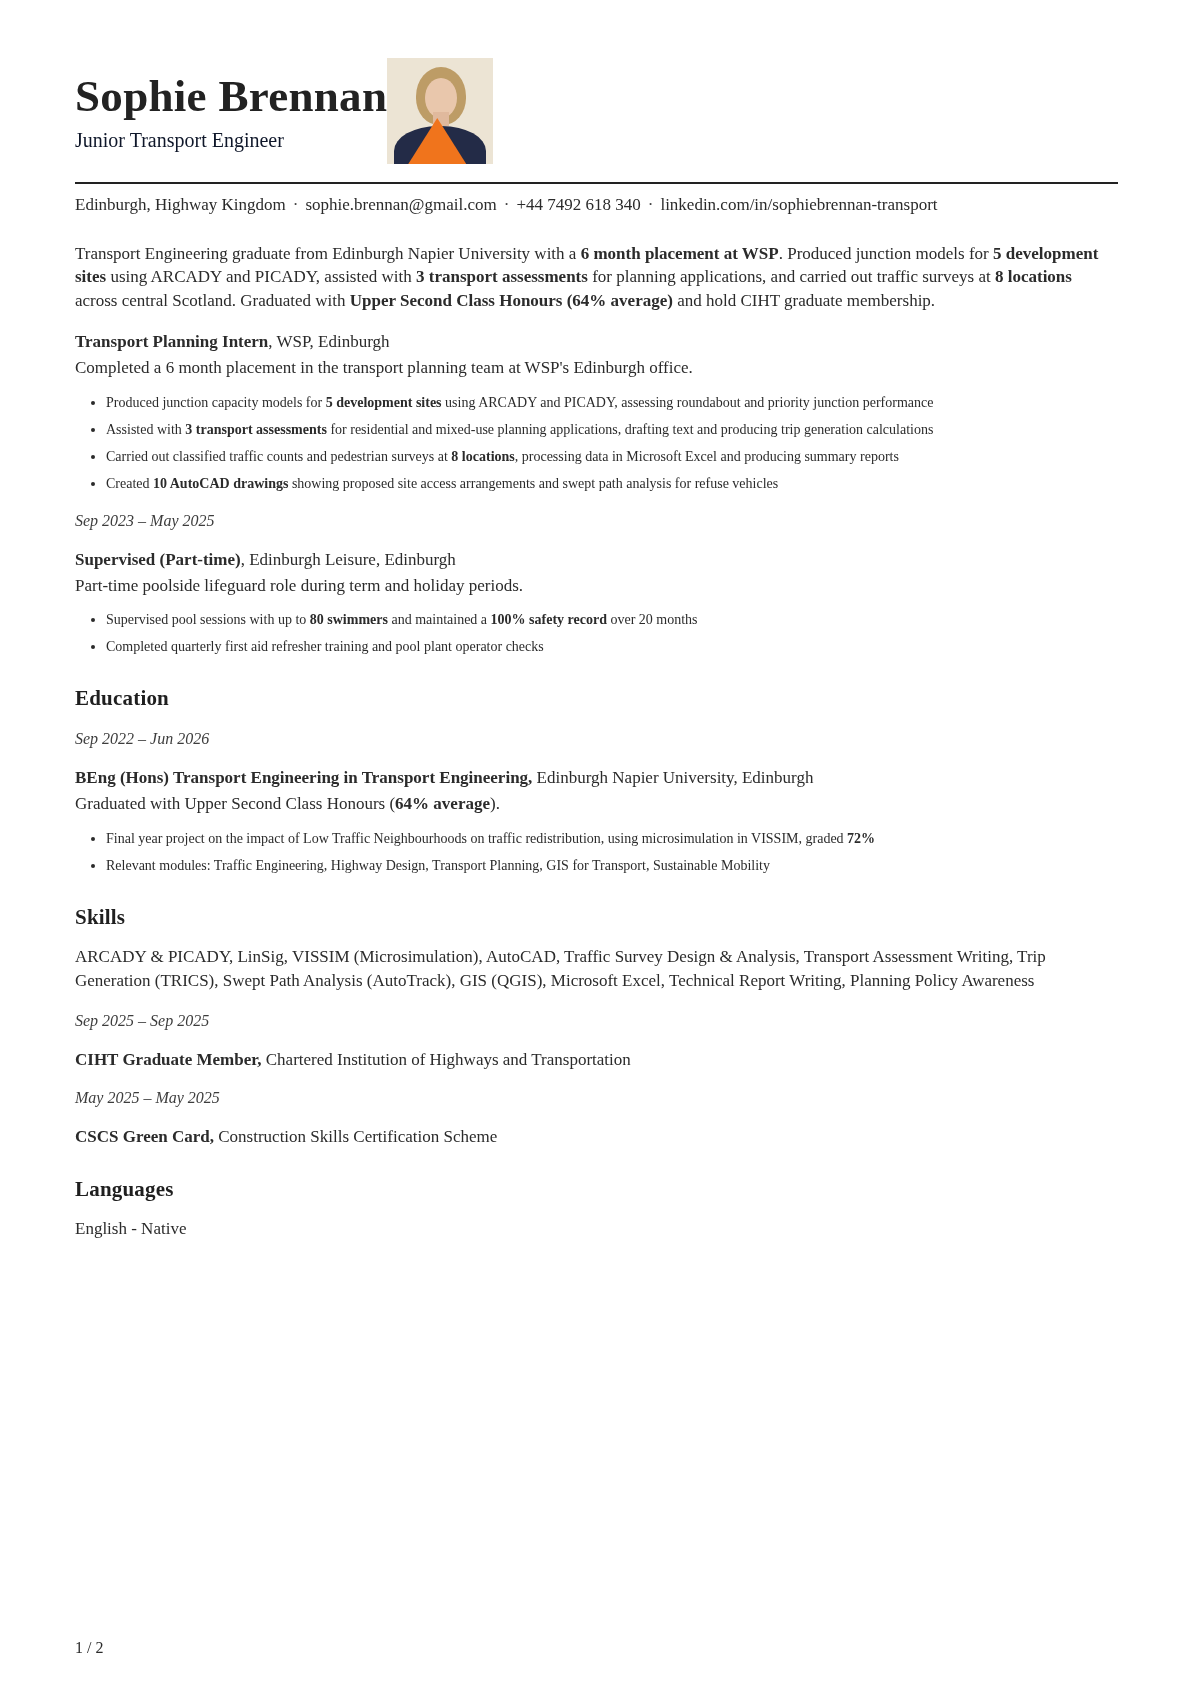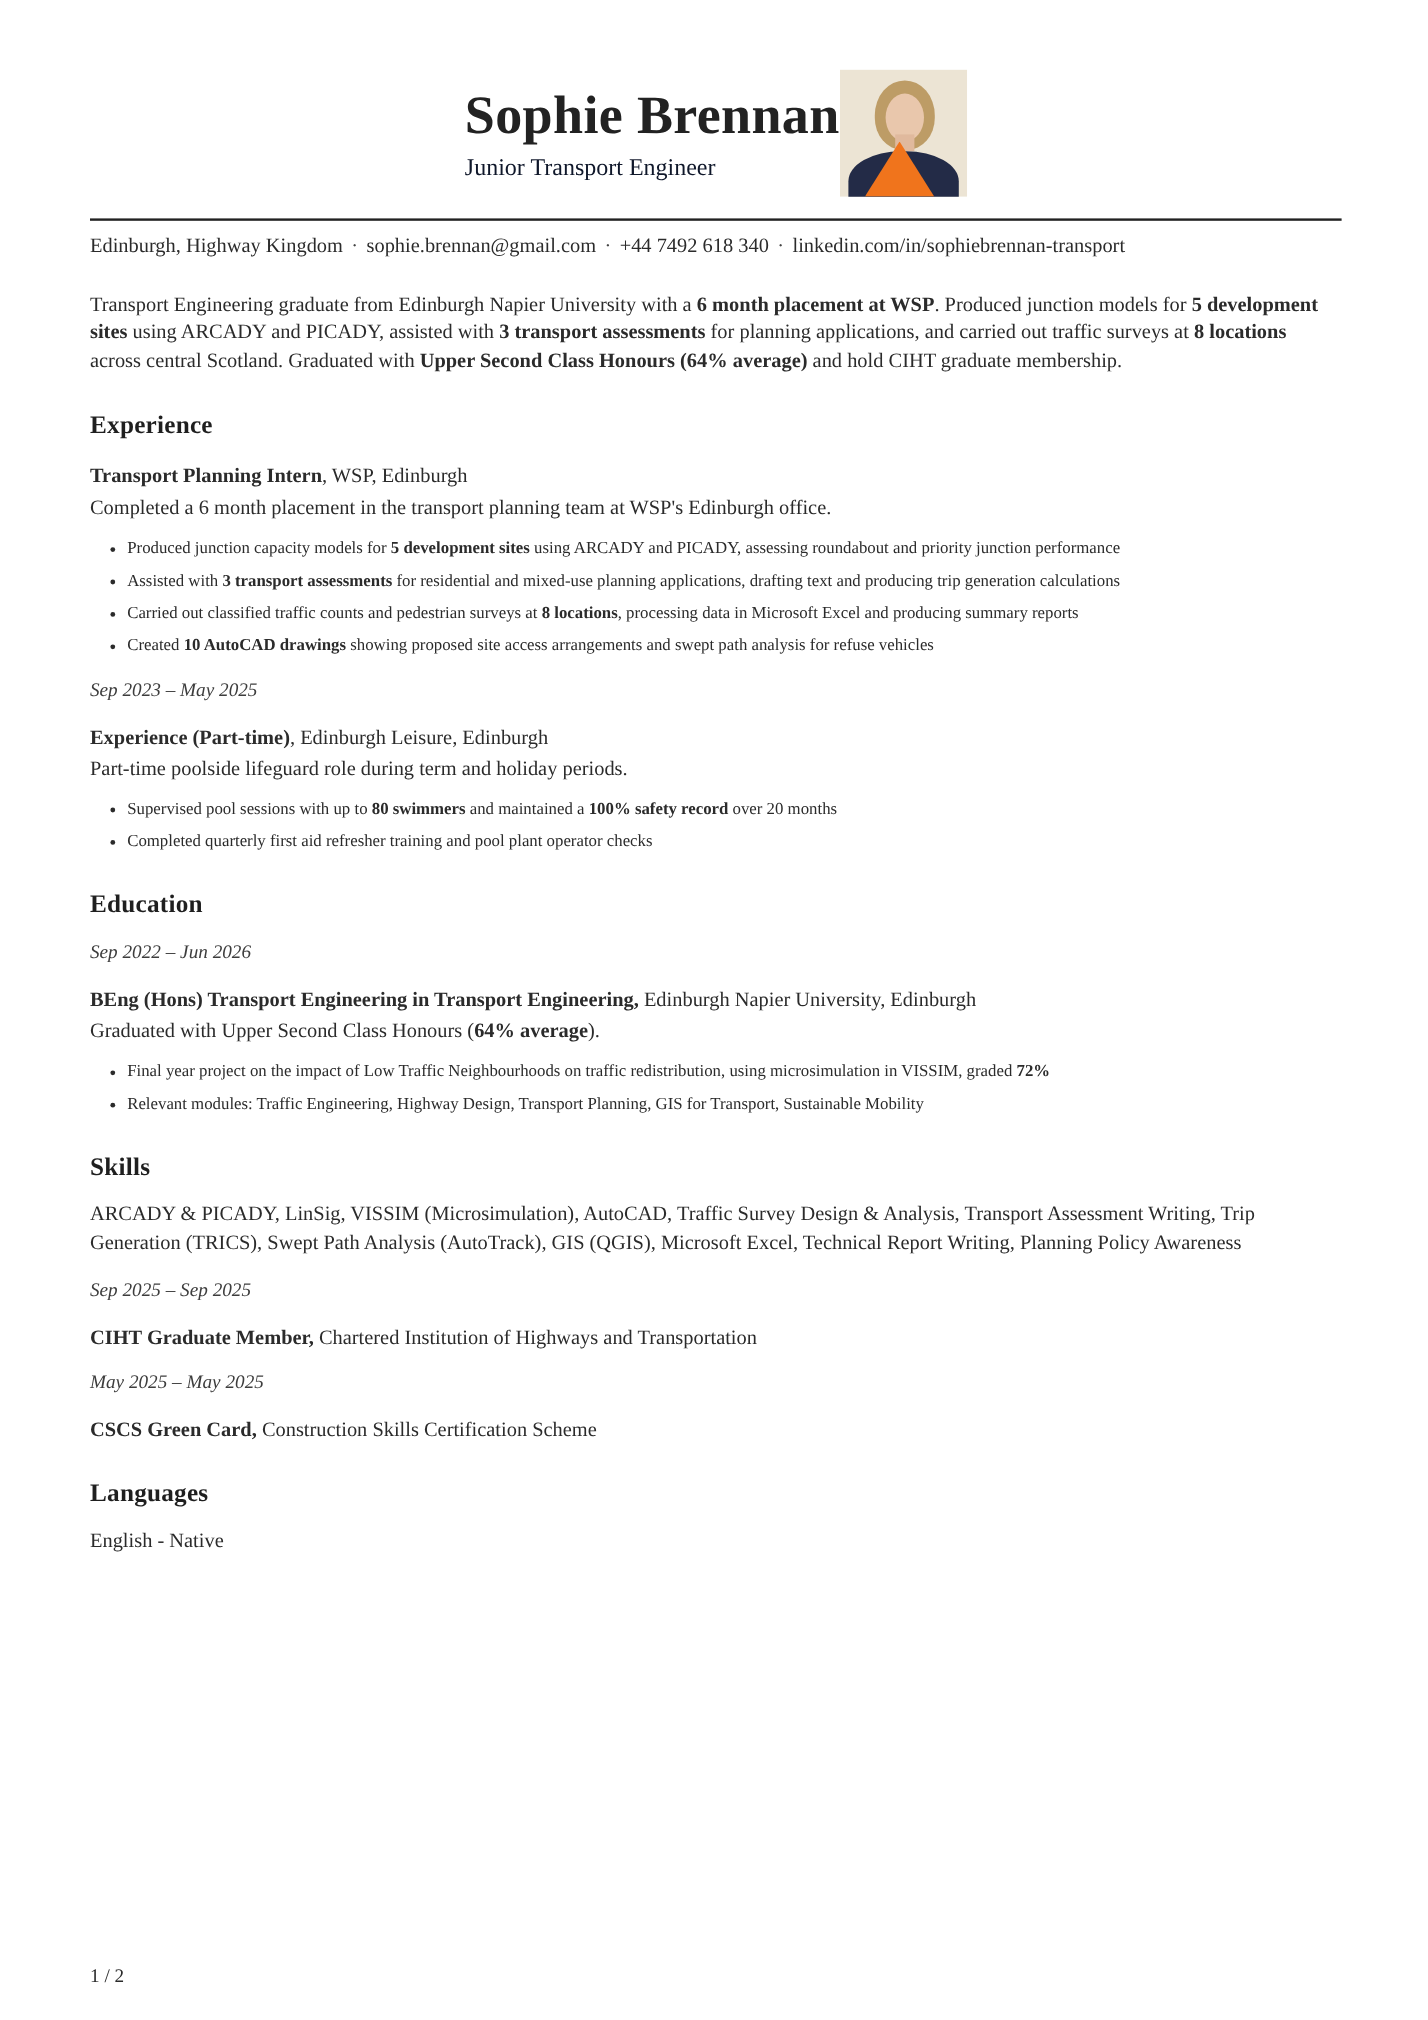--- a/index.html
+++ b/index.html
@@ -7,21 +7,21 @@
     width: 1190px;
     min-height: 1683px;
     box-sizing: border-box;
     padding: 56px 72px 26px 75px;
     display: flex;
     flex-direction: column;
     font-family: "Liberation Serif", serif;
     color: #2b2b2b;
     background: #ffffff;
   }
-  header.top { display: flex; justify-content: center; align-items: flex-start; }
+  header.top { display: flex; justify-content: flex-start; align-items: flex-start; }
   h1.name {
     font-size: 45px;
     line-height: 1.1;
     margin: 16px 0 7px 0;
     font-weight: 700;
     color: #222222;
     letter-spacing: 0.3px;
   }
   .job-title { font-size: 20px; color: #0f172a; }
 
@@ -87,34 +87,33 @@
     </div>
   </header>
 
   <hr class="rule">
 
   <div class="contact" id="contact"><span class="contact-item">Edinburgh, Highway Kingdom</span><span class="sep">·</span><span class="contact-item">sophie.brennan@gmail.com</span><span class="sep">·</span><span class="contact-item">+44 7492 618 340</span><span class="sep">·</span><span class="contact-item">linkedin.com/in/sophiebrennan-transport</span></div>
 
   <p class="summary" id="summary"><span>Transport Engineering graduate from Edinburgh Napier University with a </span><span class="b">6 month placement at WSP</span><span>. Produced junction models for </span><span class="b">5 development sites</span><span> using ARCADY and PICADY, assisted with </span><span class="b">3 transport assessments</span><span> for planning applications, and carried out traffic surveys at </span><span class="b">8 locations</span><span> across central Scotland. Graduated with </span><span class="b">Upper Second Class Honours (64% average)</span><span> and hold CIHT graduate membership.</span></p>
 
   <main id="sections">
-      <h2 class="section-heading">Experience</h2>
       <div class="entry">
         <div class="title-line"><span class="b">Transport Planning Intern</span><span>, WSP, Edinburgh</span></div>
         <p class="desc"><span>Completed a 6 month placement in the transport planning team at WSP's Edinburgh office.</span></p>
         <ul class="bullets">
           <li class="bullet"><span>Produced junction capacity models for </span><span class="b">5 development sites</span><span> using ARCADY and PICADY, assessing roundabout and priority junction performance</span></li>
           <li class="bullet"><span>Assisted with </span><span class="b">3 transport assessments</span><span> for residential and mixed-use planning applications, drafting text and producing trip generation calculations</span></li>
           <li class="bullet"><span>Carried out classified traffic counts and pedestrian surveys at </span><span class="b">8 locations</span><span>, processing data in Microsoft Excel and producing summary reports</span></li>
           <li class="bullet"><span>Created </span><span class="b">10 AutoCAD drawings</span><span> showing proposed site access arrangements and swept path analysis for refuse vehicles</span></li>
         </ul>
       </div>
       <div class="entry">
         <div class="date">Sep 2023 – May 2025</div>
-        <div class="title-line"><span class="b">Experience (Part-time)</span><span>, Edinburgh Leisure, Edinburgh</span></div>
+        <div class="title-line"><span class="b">Supervised (Part-time)</span><span>, Edinburgh Leisure, Edinburgh</span></div>
         <p class="desc"><span>Part-time poolside lifeguard role during term and holiday periods.</span></p>
         <ul class="bullets">
           <li class="bullet"><span>Supervised pool sessions with up to </span><span class="b">80 swimmers</span><span> and maintained a </span><span class="b">100% safety record</span><span> over 20 months</span></li>
           <li class="bullet"><span>Completed quarterly first aid refresher training and pool plant operator checks</span></li>
         </ul>
       </div>
       <h2 class="section-heading">Education</h2>
       <div class="entry">
         <div class="date">Sep 2022 – Jun 2026</div>
         <div class="title-line"><span class="b">BEng (Hons) Transport Engineering in Transport Engineering,</span><span> Edinburgh Napier University, Edinburgh</span></div>

